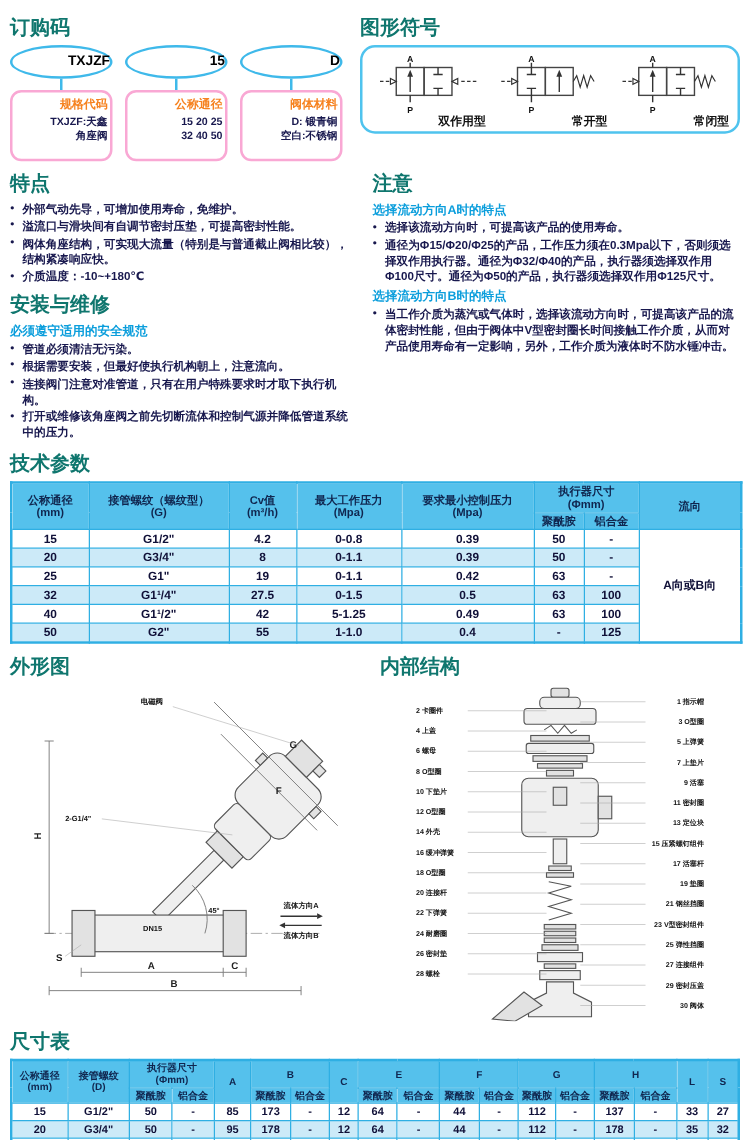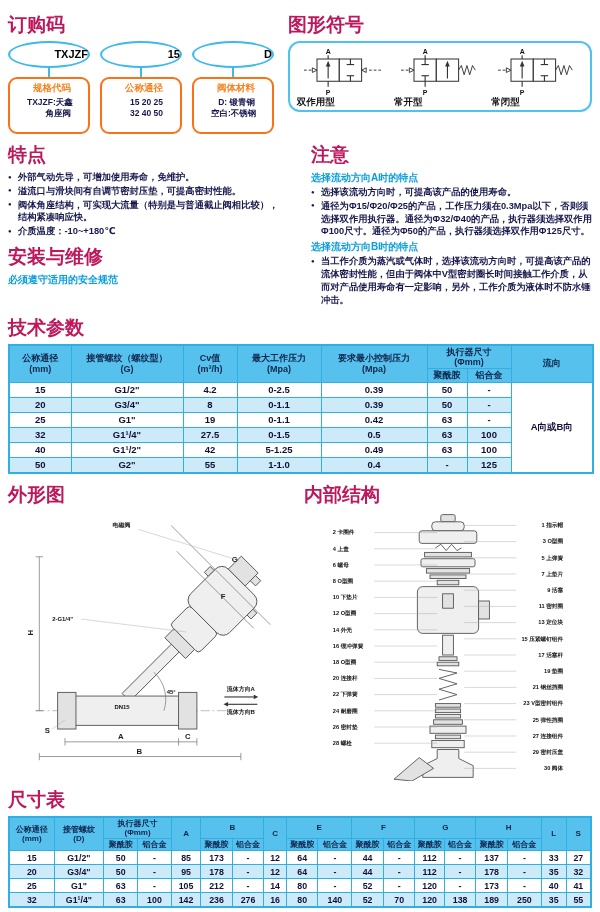--- a/index.html
+++ b/index.html
@@ -4,52 +4,52 @@
 <style>
   html,body{margin:0;padding:0;background:#fff;}
   body{
     width:600px;
     font-family:"Liberation Sans","DejaVu Sans",sans-serif;
     color:#18184e;
     -webkit-font-smoothing:antialiased;
   }
   .page{padding:6px 8px 10px;}
   
-  .sec-title{color:#be185d;font-size:19px;font-weight:bold;margin:6px 0 3px;}
+  .sec-title{color:#0f766e;font-size:16px;font-weight:bold;margin:6px 0 3px;}
   .sub-blue{color:#0B9EDC;font-size:10px;font-weight:bold;margin:1px 0 1px;}
   
   ul.bullets{list-style:none;margin:0 0 2px;padding:0;font-size:9.3px;font-weight:bold;line-height:1.38;color:#18184e;}
   ul.bullets li{position:relative;padding-left:10px;margin:0 0 1px;}
   ul.bullets li::before{content:"●";position:absolute;left:0;top:1.5px;font-size:6px;}
   
   .top-row{display:flex;gap:12px;align-items:flex-start;}
   .order-sec{width:268px;flex:none;}
   .sym-sec{flex:1;}
   .order-cols{display:flex;gap:10px;}
   .order-col{width:82px;text-align:right;}
   .oval{border:2px solid #3FB9EA;border-radius:50%;height:23px;line-height:23px;font-weight:bold;font-size:11px;color:#000;background:#fff;}
   .conn{width:2px;height:9px;background:#3FB9EA;margin:0 auto;}
-  .ocode-box{border:2px solid #f97316;border-radius:9px;padding:3px 17px 4px;background:#fff;min-height:46px;}
+  .ocode-box{border:2px solid #f9a8d4;border-radius:9px;padding:3px 2px 4px;background:#fff;min-height:46px;}
   .ocode-box .t{color:#F6821F;font-size:9.5px;font-weight:bold;margin-bottom:2px;white-space:nowrap;}
   .ocode-box .l{font-size:8.5px;font-weight:bold;line-height:1.3;white-space:nowrap;}
   
   .sym-box{border:2px solid #4FC3EE;border-radius:12px;padding:3px 4px 1px;display:flex;justify-content:space-around;background:#fff;}
-  .sym{text-align:left;}
+  .sym{text-align:right;}
   .symsvg{width:92px;height:52px;display:block;}
   .symcap{font-size:9.5px;font-weight:bold;color:#111;margin-top:-2px;}
   .symbox{fill:none;stroke:#444;stroke-width:1.2;}
   .symline{stroke:#333;stroke-width:1.2;fill:none;}
   .symdash{stroke:#333;stroke-width:1;stroke-dasharray:3 2;fill:none;}
   .symfill{fill:#333;}
   .symopen{fill:none;stroke:#333;stroke-width:1;}
   .symtxt{font-size:7.5px;font-weight:bold;fill:#111;}
   
   .two-col{display:flex;gap:12px;align-items:flex-start;margin-top:2px;}
   .col-l{width:278px;flex:none;}
-  .col-r{flex:1;margin-left:13px;}
+  .col-r{flex:1;}
   
   table.blue{border-collapse:collapse;width:100%;table-layout:fixed;border:2px solid #2FAFE3;}
   table.blue th,table.blue td{border:1px solid #2FAFE3;text-align:center;font-weight:bold;overflow:hidden;}
   table.blue th{background:#55C1EC;color:#10264f;padding:1px 0;}
   table.blue td{color:#101038;background:#fff;padding:1.5px 0;}
   table.blue tbody tr:nth-child(even) td{background:#CCEAF8;}
   #tech-table th{font-size:9px;line-height:1.15;}
   #tech-table td{font-size:9.5px;}
   #dim-table th{font-size:8px;line-height:1.15;}
   #dim-table td{font-size:8.8px;}
@@ -186,20 +186,26 @@
     <div class="col-l">
       <div class="sec-title">特点</div>
       <ul class="bullets">
           <li>外部气动先导，可增加使用寿命，免维护。</li>
           <li>溢流口与滑块间有自调节密封压垫，可提高密封性能。</li>
           <li>阀体角座结构，可实现大流量（特别是与普通截止阀相比较），结构紧凑响应快。</li>
           <li>介质温度：-10~+180℃</li>
         </ul>
       <div class="sec-title">安装与维修</div>
       <div class="sub-blue">必须遵守适用的安全规范</div>
+      <ul class="bullets">
+          <li>管道必须清洁无污染。</li>
+          <li>根据需要安装，但最好使执行机构朝上，注意流向。</li>
+          <li>连接阀门注意对准管道，只有在用户特殊要求时才取下执行机构。</li>
+          <li>打开或维修该角座阀之前先切断流体和控制气源并降低管道系统中的压力。</li>
+        </ul>
     </div>
     <div class="col-r">
       <div class="sec-title">注意</div>
       <div class="sub-blue">选择流动方向A时的特点</div>
       <ul class="bullets">
           <li>选择该流动方向时，可提高该产品的使用寿命。</li>
           <li>通径为Φ15/Φ20/Φ25的产品，工作压力须在0.3Mpa以下，否则须选择双作用执行器。通径为Φ32/Φ40的产品，执行器须选择双作用Φ100尺寸。通径为Φ50的产品，执行器须选择双作用Φ125尺寸。</li>
         </ul>
       <div class="sub-blue">选择流动方向B时的特点</div>
       <ul class="bullets">
@@ -253,21 +259,21 @@
         <tr>
           <th>聚酰胺</th>
           <th>铝合金</th>
         </tr>
       </thead>
     <tbody id="tech-tbody">
         <tr>
           <td>15</td>
           <td>G1/2"</td>
           <td>4.2</td>
-          <td>0-2.5</td>
+          <td>0-0.8</td>
           <td>0.39</td>
           <td>50</td>
           <td>-</td>
           <td rowspan="6" class="flowcell">A向或B向</td>
         </tr>
         <tr>
           <td>20</td>
           <td>G3/4"</td>
           <td>8</td>
           <td>0-1.1</td>

